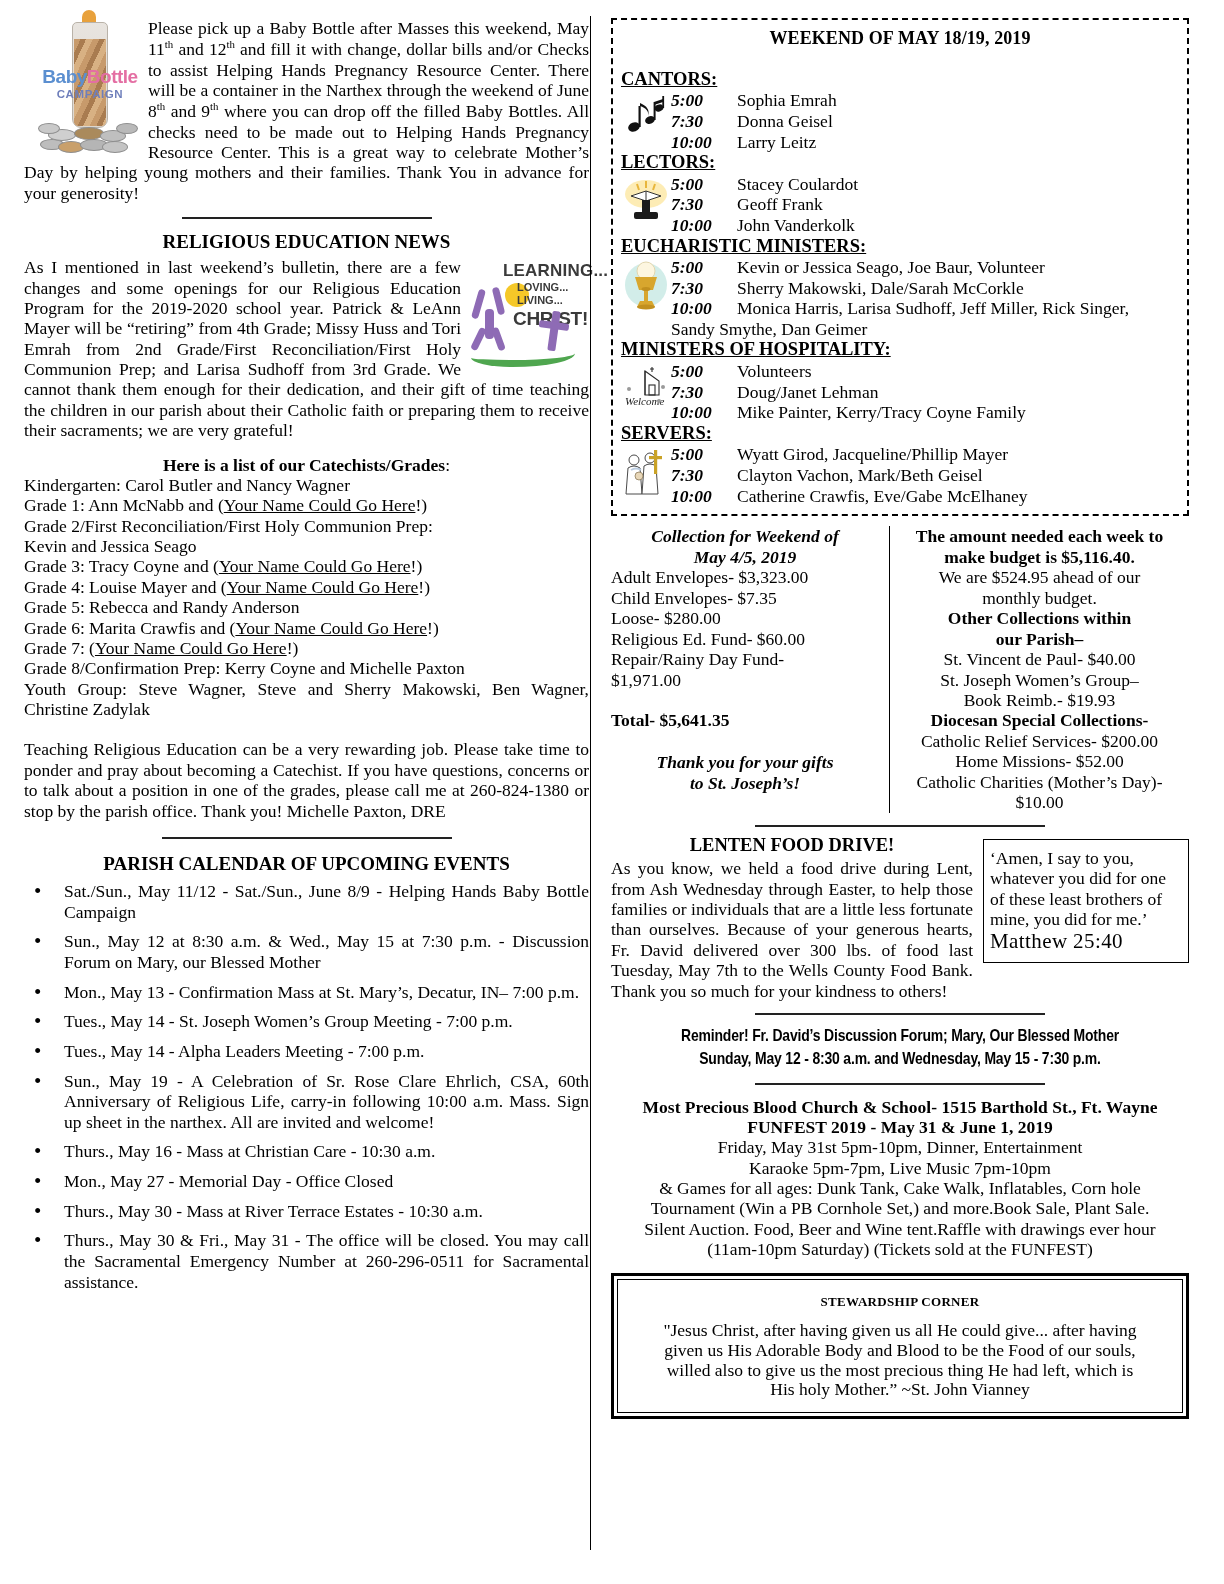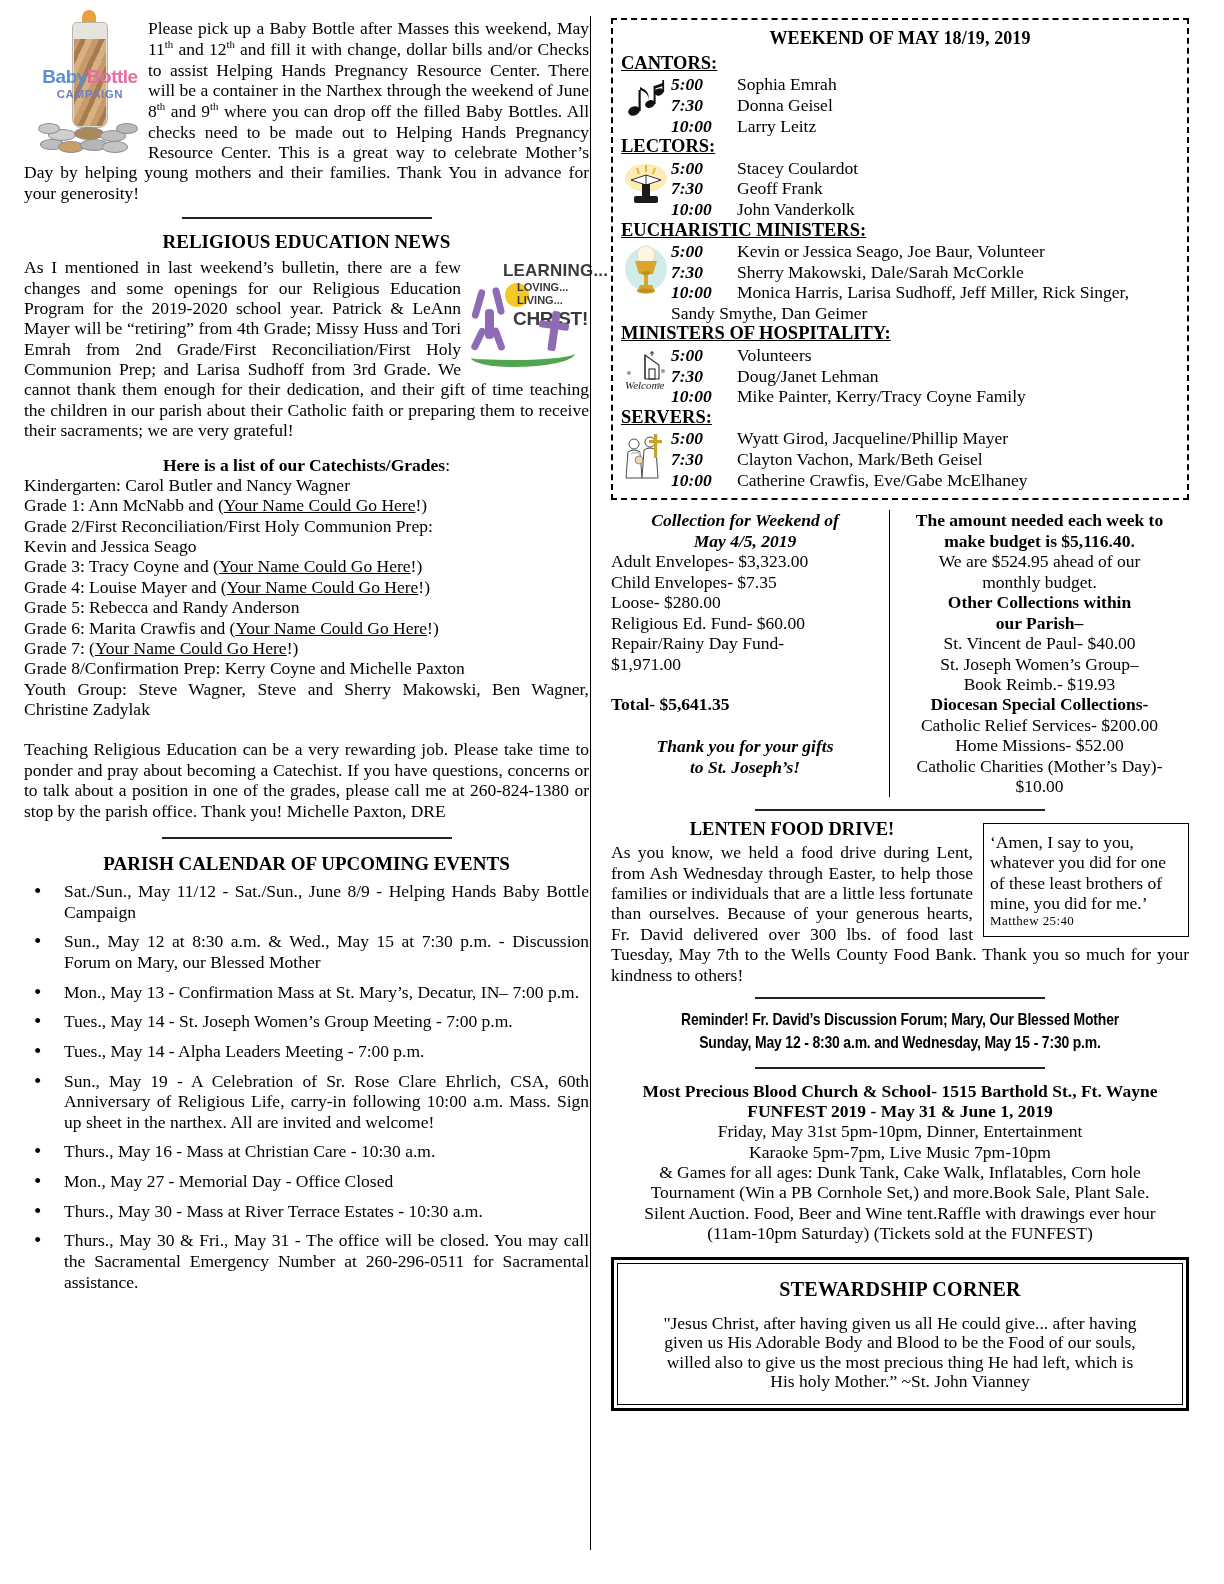--- a/index.html
+++ b/index.html
@@ -55,21 +55,21 @@
   .re-cv{position:absolute;left:13px;top:0;width:8px;height:40px;background:#8e6bb5;border-radius:2px;transform:rotate(8deg);}
   .re-ch{position:absolute;left:2px;top:11px;width:30px;height:7px;background:#8e6bb5;border-radius:2px;transform:rotate(8deg);}
 
   
   ul.cal{list-style:none;margin:6px 0 0 0;padding:0;}
   ul.cal li{position:relative;padding-left:40px;margin-bottom:9px;font-size:17.5px;line-height:1.18;text-align:justify;}
   ul.cal li:before{content:"\2022";position:absolute;left:10px;top:-1px;font-size:21px;line-height:1.1;}
 
   
   .sched{border:2px dashed #000;padding:6px 8px 8px 8px;box-sizing:border-box;}
-  .sched h1{font-size:18px;font-weight:bold;text-align:center;margin:2px 0 4px 0;letter-spacing:.1px;}
+  .sched h1{font-size:18px;font-weight:bold;text-align:center;margin:2px 0 20px 0;letter-spacing:.1px;}
   .sec-head{font-size:18.5px;font-weight:bold;text-decoration:underline;line-height:1.16;margin:0;}
   .rowwrap{position:relative;padding-left:50px;}
   .srow{display:flex;line-height:1.18;font-size:17.5px;}
   .srow .t{width:66px;font-weight:bold;flex:none;font-style:italic;}
   .srow .n{flex:1;}
   .micon{position:absolute;left:2px;width:46px;}
 
   
   .i-music{height:42px;top:4px;}
   .i-lector{height:44px;top:4px;}
@@ -79,30 +79,30 @@
 
   
   .fin{display:flex;margin-top:10px;}
   .finL{width:278px;padding-right:10px;box-sizing:border-box;}
   .finR{width:288px;padding-left:12px;box-sizing:border-box;border-left:1.4px solid #000;}
   .finL p,.finR p{margin:0;font-size:17.5px;line-height:1.17;}
 
   
   .quotebox{float:right;width:206px;border:1.4px solid #000;padding:8px 6px;margin:4px 0 4px 10px;
      font-family:"Liberation Serif",serif;font-size:16.5px;line-height:1.28;box-sizing:border-box;}
-  .quotebox .ref{font-size:13px;letter-spacing:.4px;}
+  .quotebox .ref{font-size:21px;letter-spacing:.4px;}
 
   .reminder{font-family:"Liberation Sans",sans-serif;font-weight:bold;font-size:17px;
       text-align:center;line-height:1.35;transform:scaleX(.82);transform-origin:center;letter-spacing:-.2px;}
 
   .funfest p{margin:0;text-align:center;font-size:17.5px;line-height:1.16;}
 
   .stew{border:3.5px solid #000;padding:3px;margin-top:14px;}
   .stew-in{border:1.5px solid #000;padding:10px 10px 12px 10px;}
-  .stew h2{text-align:center;font-size:20px;font-weight:bold;margin:4px 0 12px 0;letter-spacing:.3px;}
+  .stew h2{text-align:center;font-size:13px;font-weight:bold;margin:4px 0 12px 0;letter-spacing:.3px;}
   .stew p{text-align:center;font-size:17.5px;line-height:1.12;margin:0;}
 
   sup{font-size:.62em;vertical-align:super;}
 </style>
 </head>
 <body>
 
 <div class="page">
  <div class="cols">
 

